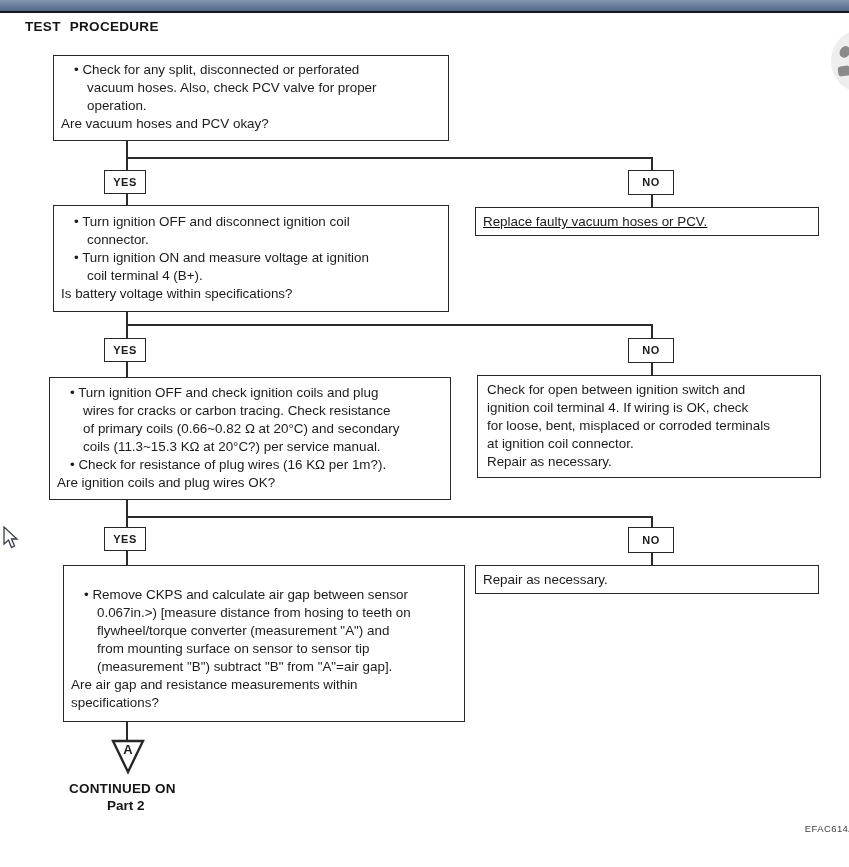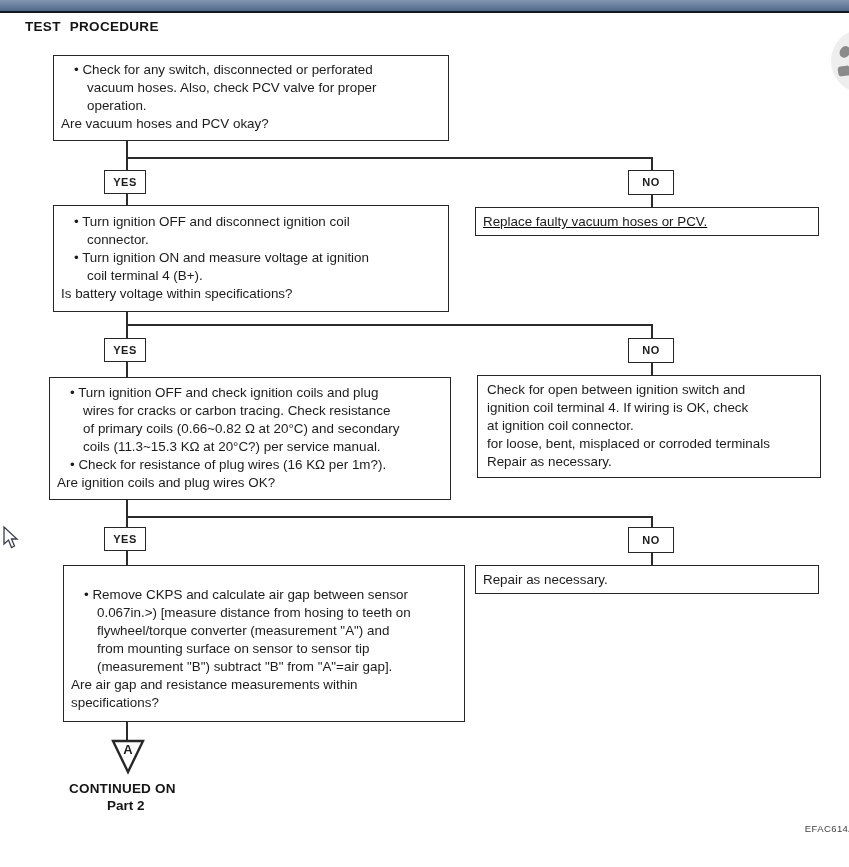--- a/index.html
+++ b/index.html
@@ -49,21 +49,21 @@
   <div class="topbar-line"></div>
 
   <div class="fab">
     <span class="mark1"></span>
     <span class="mark2"></span>
   </div>
 
   <div class="doc-title">TEST PROCEDURE</div>
 
   <div class="fbox" style="left:53px; top:55px; width:396px; height:86px;">
-    <div class="ln b">• Check for any switch, disconnected or perforated</div>
+    <div class="ln b">• Check for any split, disconnected or perforated</div>
     <div class="ln c">vacuum hoses. Also, check PCV valve for proper</div>
     <div class="ln c">operation.</div>
     <div class="ln q">Are vacuum hoses and PCV okay?</div>
   </div>
 
   <div class="wire" style="left:126px; top:141px; width:2px; height:30px;"></div>
   <div class="wire" style="left:126px; top:157px; width:527px; height:2px;"></div>
   <div class="wire" style="left:651px; top:157px; width:2px; height:14px;"></div>
   <div class="tag" style="left:104px; top:170px; width:42px; height:24px; line-height:22px;">YES</div>
   <div class="tag" style="left:628px; top:170px; width:46px; height:25px; line-height:23px;">NO</div>
@@ -86,22 +86,22 @@
   <div class="wire" style="left:126px; top:324px; width:527px; height:2px;"></div>
   <div class="wire" style="left:651px; top:324px; width:2px; height:14px;"></div>
   <div class="tag" style="left:104px; top:338px; width:42px; height:24px; line-height:22px;">YES</div>
   <div class="tag" style="left:628px; top:338px; width:46px; height:25px; line-height:23px;">NO</div>
   <div class="wire" style="left:126px; top:361px; width:2px; height:16px;"></div>
   <div class="wire" style="left:651px; top:362px; width:2px; height:13px;"></div>
 
   <div class="fbox" style="left:477px; top:375px; width:344px; height:103px; padding-left:9px;">
     <div class="ln q">Check for open between ignition switch and</div>
     <div class="ln q">ignition coil terminal 4. If wiring is OK, check</div>
+    <div class="ln q">for loose, bent, misplaced or corroded terminals</div>
     <div class="ln q">at ignition coil connector.</div>
-    <div class="ln q">for loose, bent, misplaced or corroded terminals</div>
     <div class="ln q">Repair as necessary.</div>
   </div>
 
   <div class="fbox" style="left:49px; top:377px; width:402px; height:123px; padding-top:6px;">
     <div class="ln b">• Turn ignition OFF and check ignition coils and plug</div>
     <div class="ln c">wires for cracks or carbon tracing. Check resistance</div>
     <div class="ln c">of primary coils (0.66~0.82 Ω at 20°C) and secondary</div>
     <div class="ln c">coils (11.3~15.3 KΩ at 20°C?) per service manual.</div>
     <div class="ln b">• Check for resistance of plug wires (16 KΩ per 1m?).</div>
     <div class="ln q">Are ignition coils and plug wires OK?</div>

